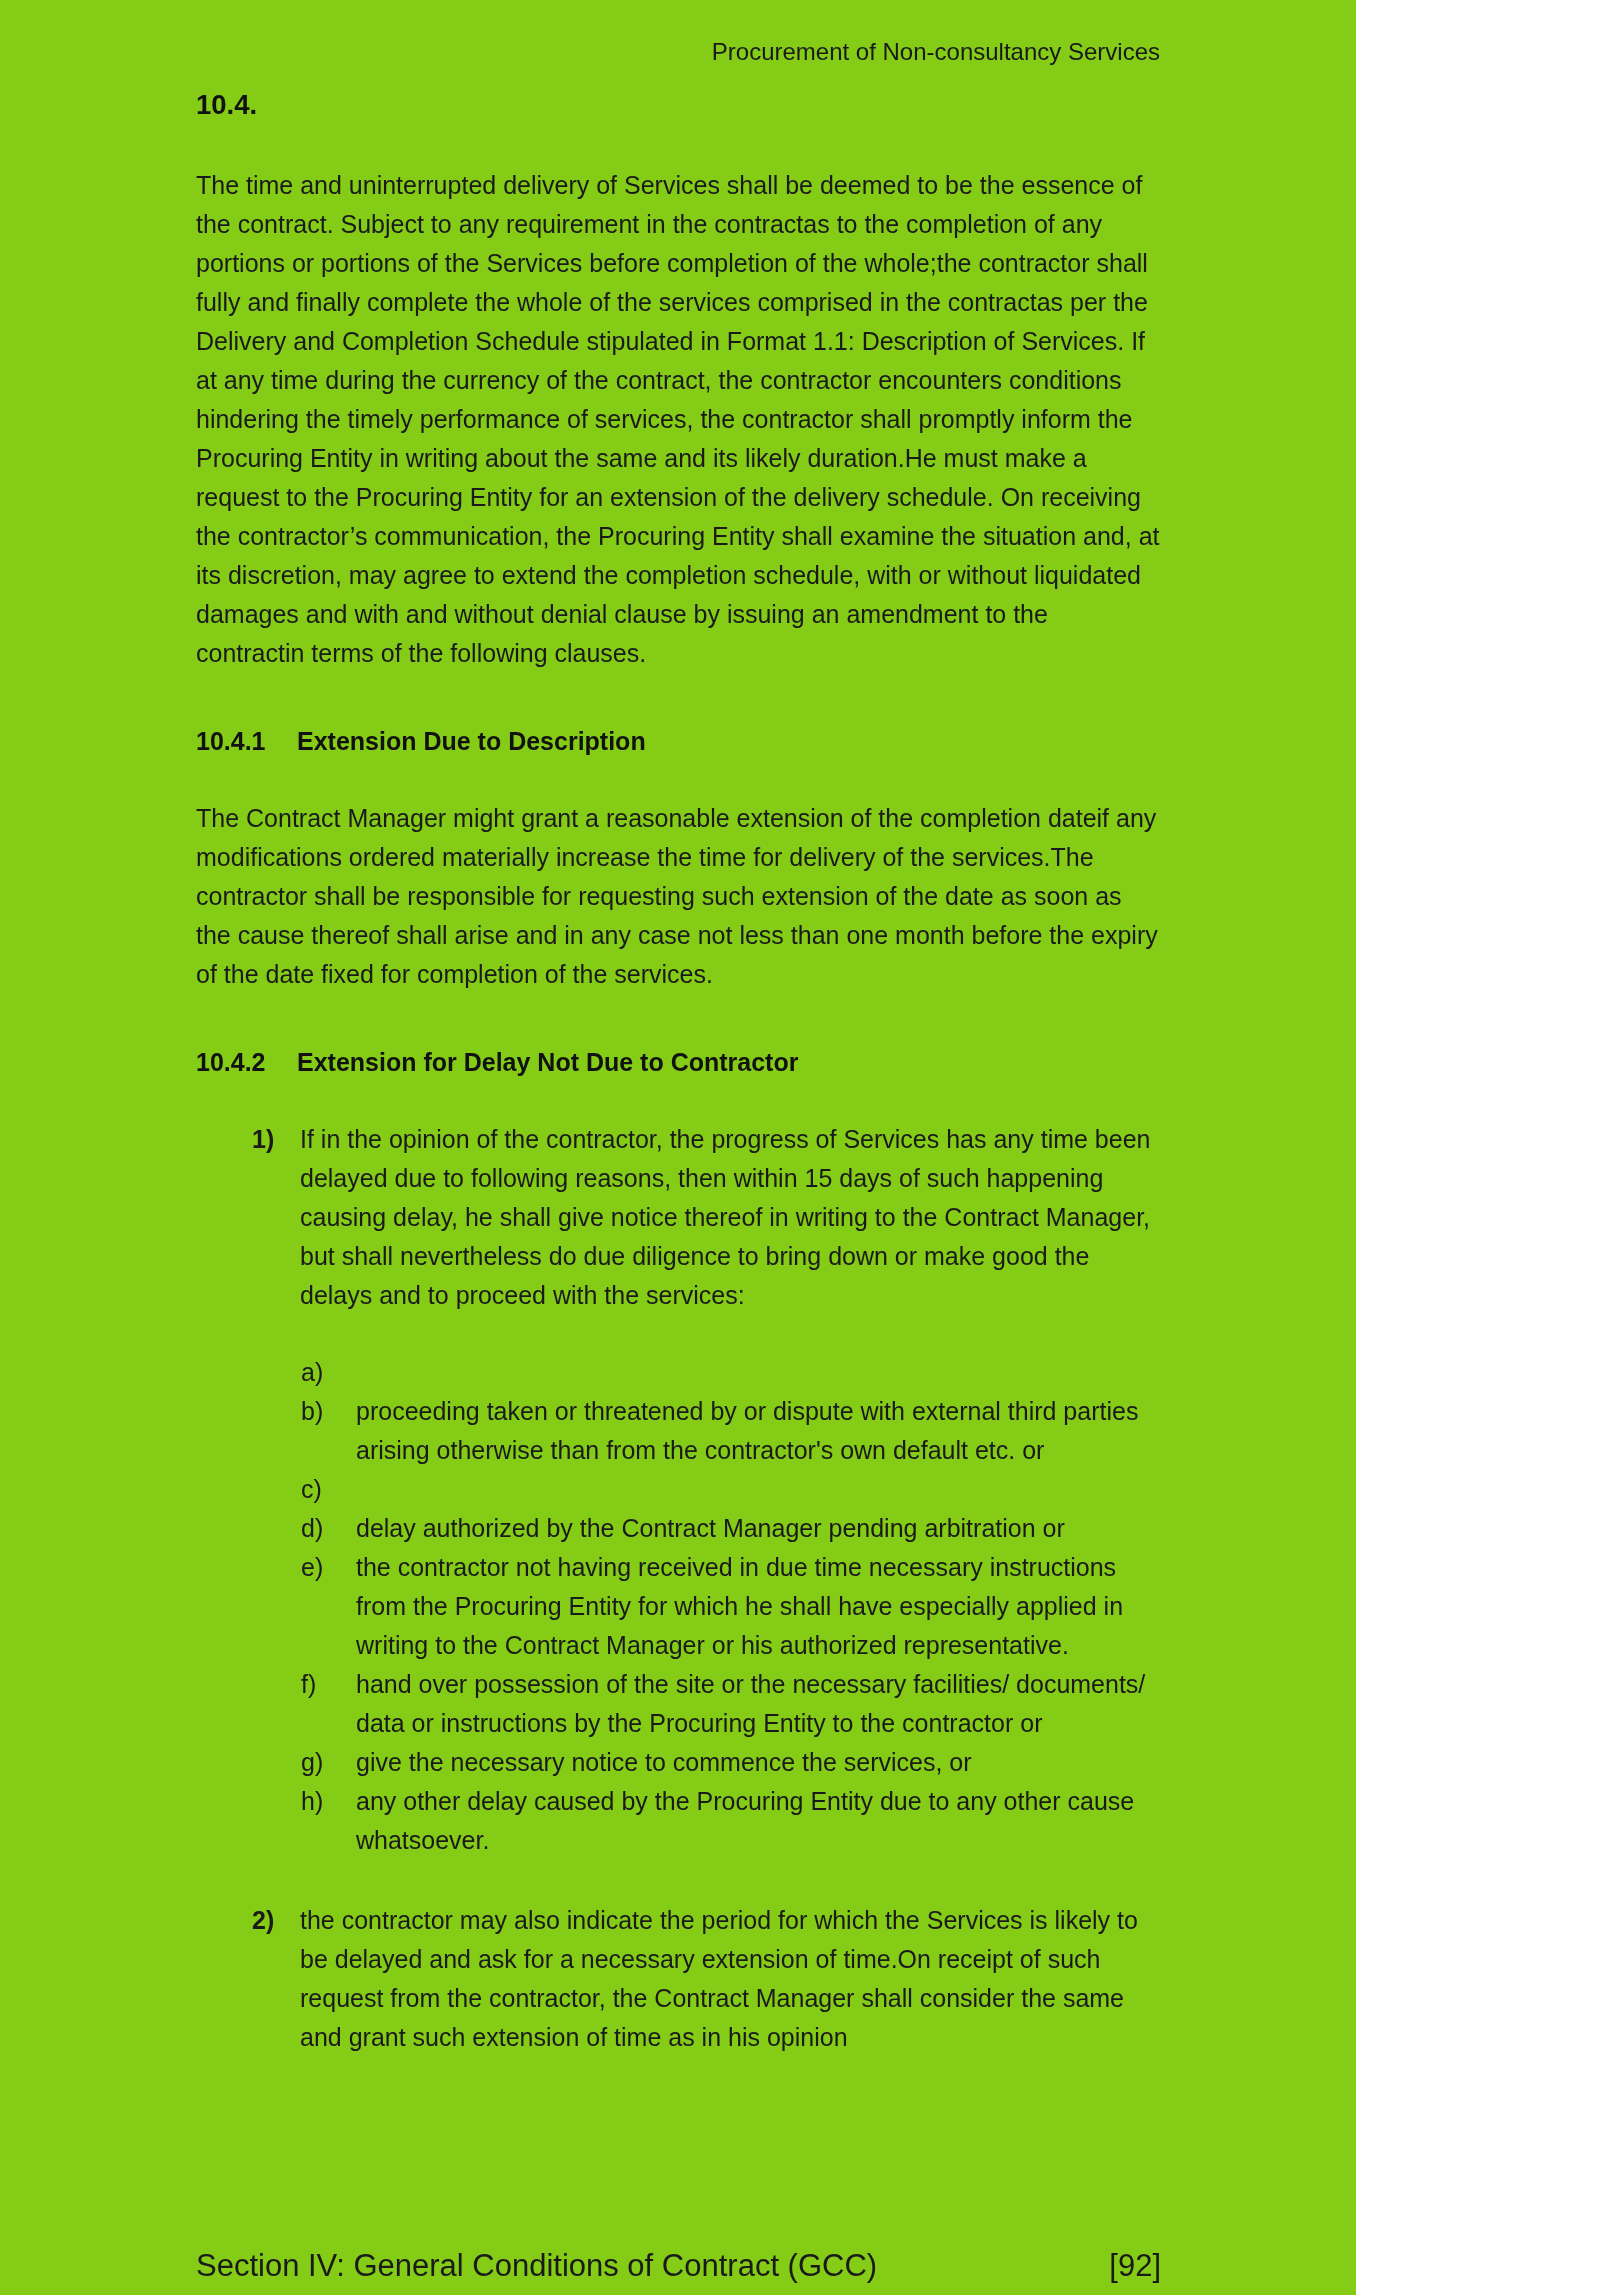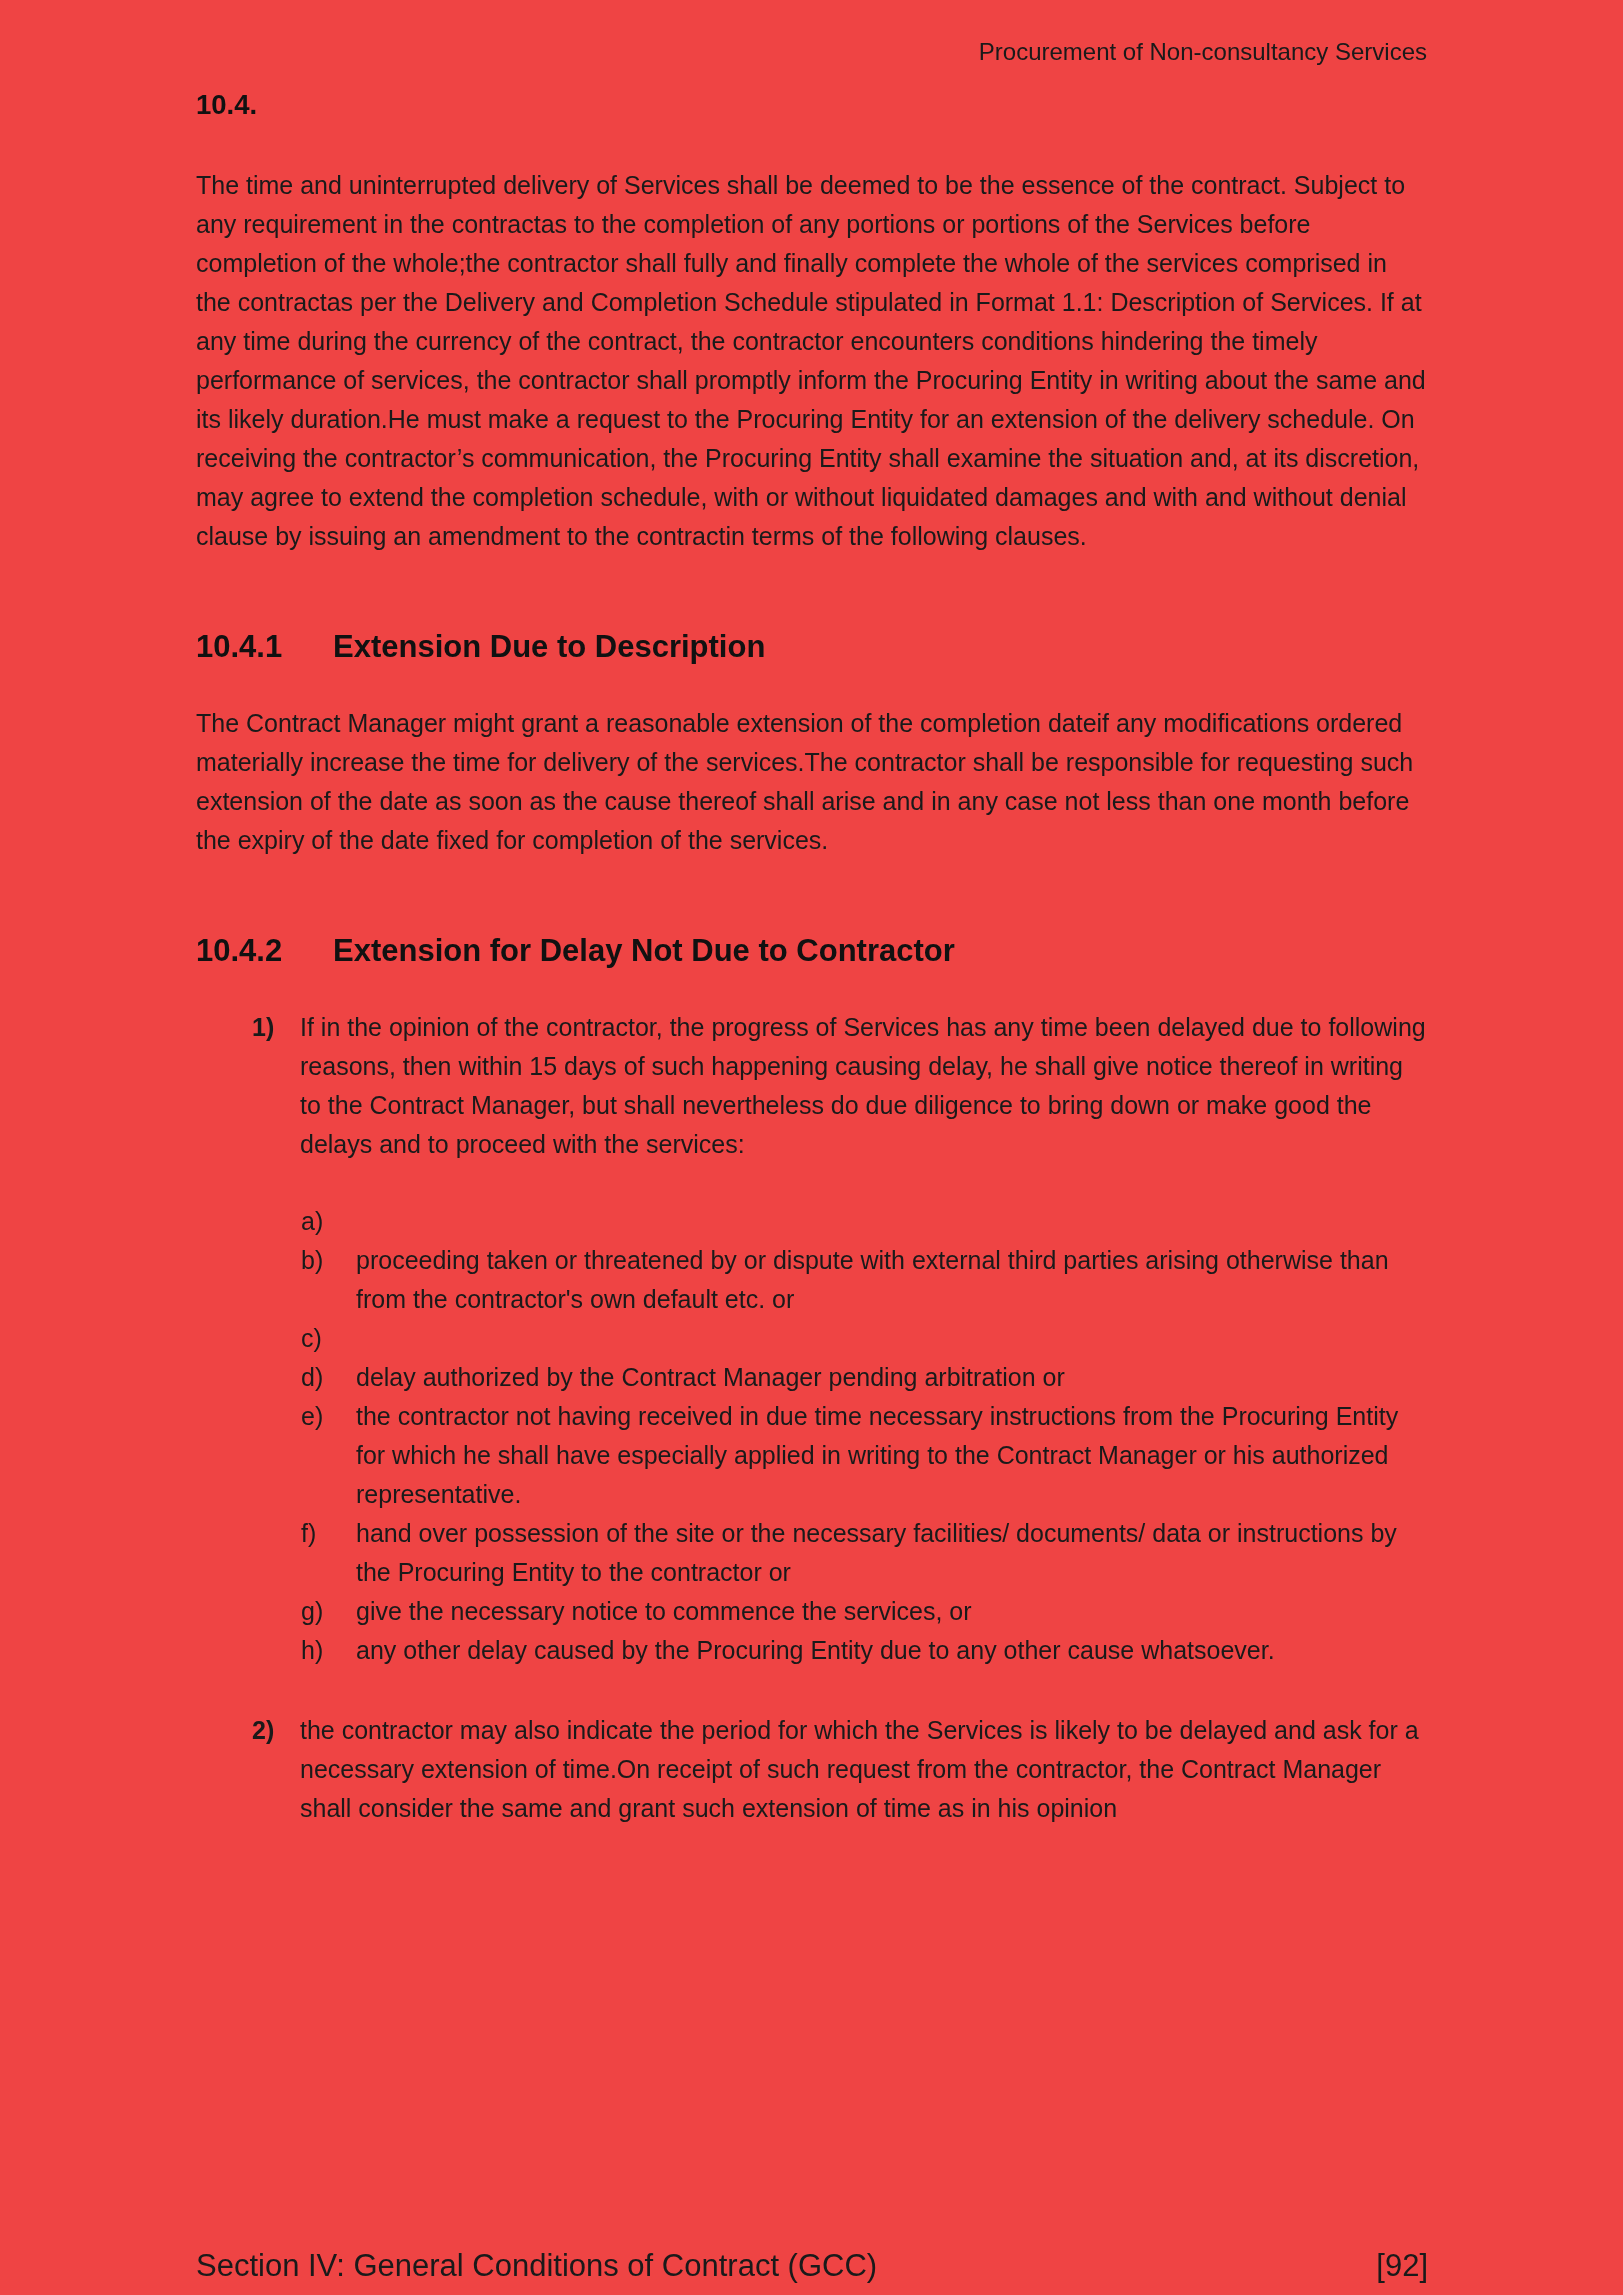--- a/index.html
+++ b/index.html
@@ -5,23 +5,23 @@
   * { margin: 0; padding: 0; box-sizing: border-box; }
   html, body { background: #ffffff; }
   body {
     width: 1623px;
     height: 2295px;
     font-family: "Liberation Sans", sans-serif;
     color: #1a1a1a;
   }
   .page {
     position: relative;
-    width: 1623px;
+    width: 1356px;
     height: 2295px;
-    background: #ef4444;
+    background: #84cc16;
     overflow: hidden;
   }
   .running-header {
     position: absolute;
     top: 38px;
     right: 196px;
     font-size: 24px;
     line-height: 1.2;
     color: #1a1a1a;
   }
@@ -34,27 +34,26 @@
     display: flex;
     font-size: 27.5px;
     line-height: 34px;
     font-weight: bold;
     color: #111;
     margin-bottom: 44px;
   }
   h1.section-heading .h-num { width: 101px; flex-shrink: 0; }
   h2.sub-heading {
     display: flex;
-    font-size: 31px;
+    font-size: 25px;
     line-height: 33px;
     font-weight: bold;
     color: #111;
-    margin-top: 74px;
+    margin-top: 52px;
     margin-bottom: 41px;
-    gap: 36px;
   }
   h2.sub-heading .h-num { width: 101px; flex-shrink: 0; }
   p.body-para {
     margin-bottom: 36px;
     text-align: left;
   }
   .num-item {
     display: flex;
     margin-top: 41px;
     margin-bottom: 36px;

